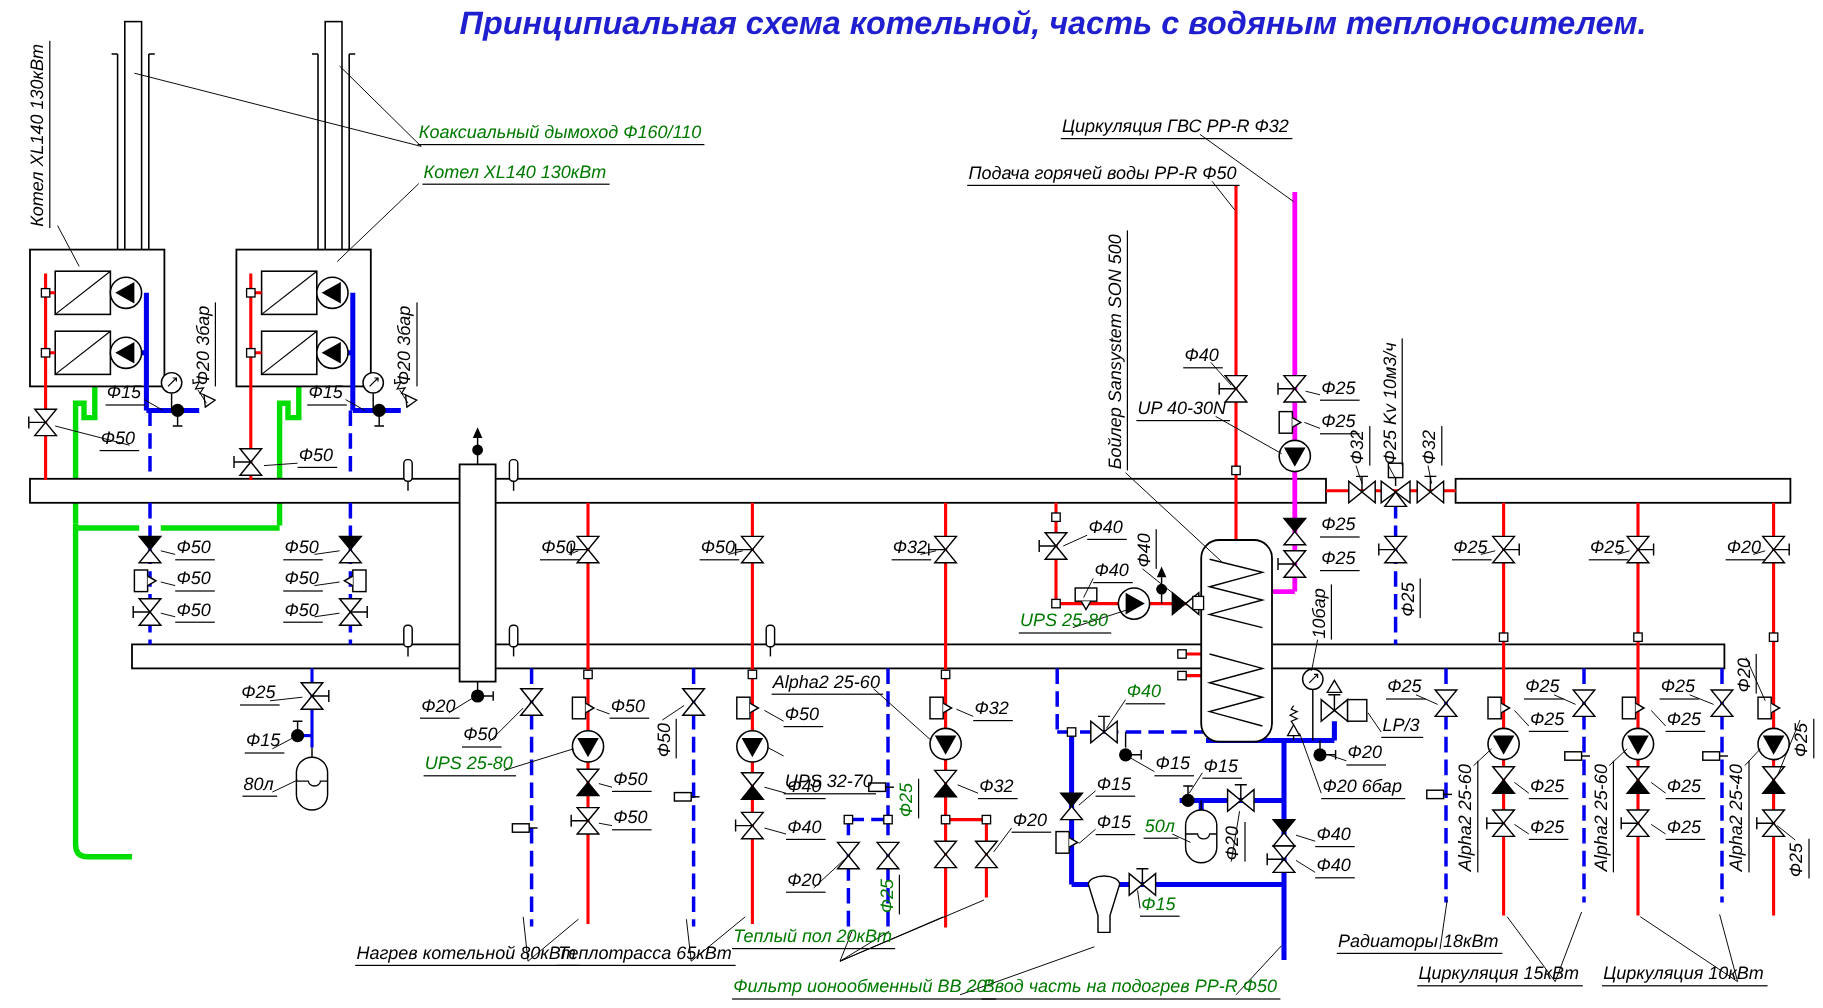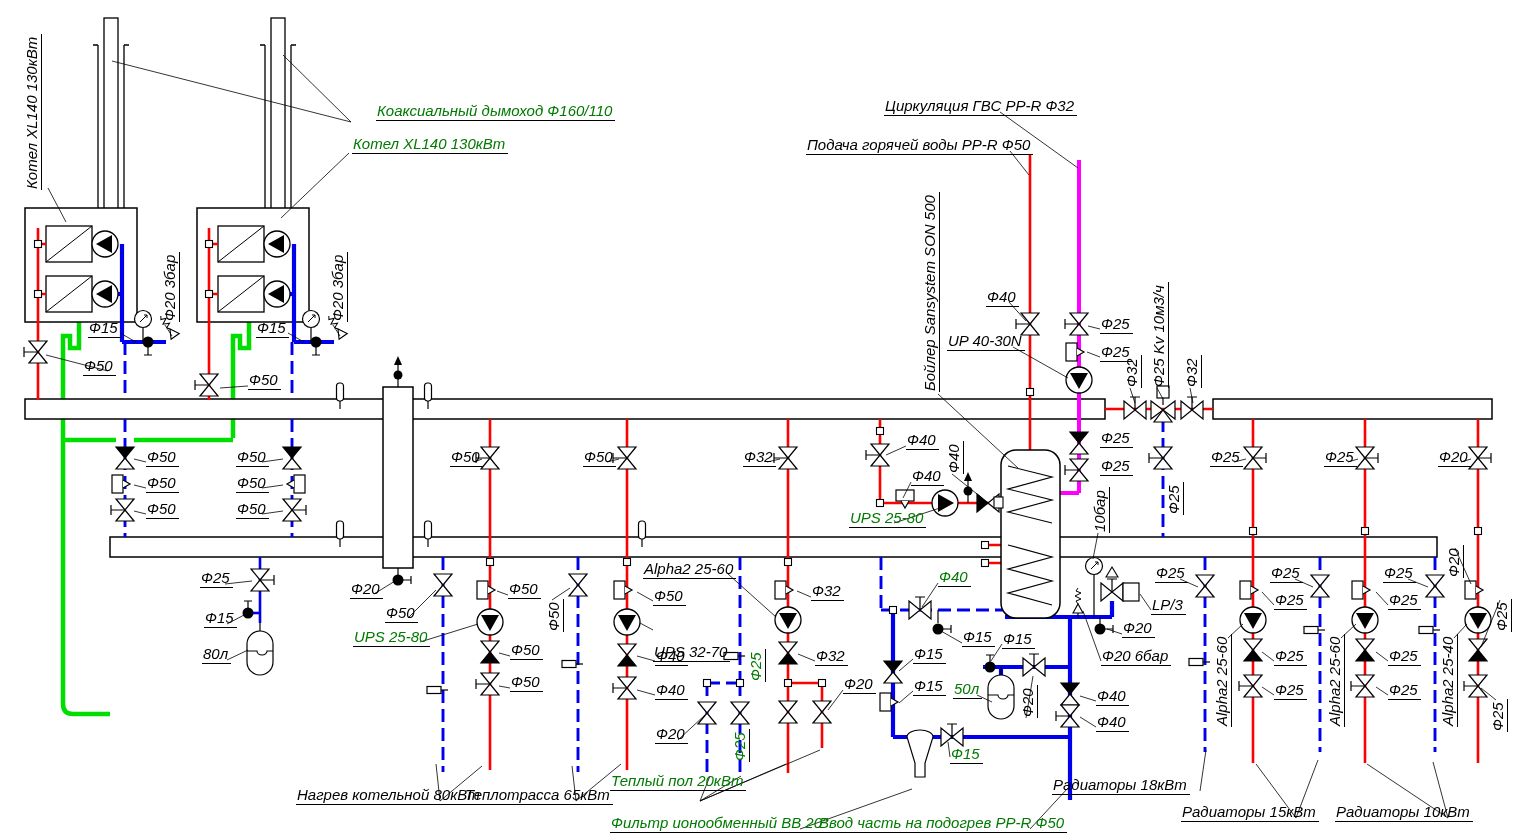--- a/index.html
+++ b/index.html
@@ -372,23 +372,24 @@
   <path d="M374,594 L395,581 M408,618 L436,590 M420,642 L478,624"></path>
   <path d="M508,595 L497,591 M510,656 L499,653 M510,688 L499,686"></path>
   <path d="M552,600 L570,588 M653,601 L637,592 M653,630 L640,623 M655,661 L637,656 M655,695 L637,690"></path>
   <path d="M728,574 L776,617 M811,597 L797,591 M815,661 L798,654 M843,690 L828,710 M678,740 L705,715"></path>
   <path d="M938,583 L922,607 M913,659 L899,671 M913,691 L899,703"></path>
   <path d="M962,643 L941,631 M1002,644 L991,661 M977,695 L992,702 M1026,718 L1033,676 M950,757 L948,742"></path>
   <path d="M1096,701 L1080,696 M1096,727 L1080,717"></path>
 </g>
 </svg>
 
+<div class="diagram-title">Принципиальная схема котельной, часть с водяным теплоносителем.</div>
 <div id="labels">
       <div class="lbl rot" style="left: 24px; top: 190px;">Котел XL140 130кВт</div>
-      <div class="lbl green" style="left: 376px; top: 103px; font-style: italic;">Коаксиальный дымоход Ф160/110</div>
+      <div class="lbl green" style="left: 348px; top: 103px; font-style: italic;">Коаксиальный дымоход Ф160/110</div>
       <div class="lbl green" style="left: 352px; top: 136px;">Котел XL140 130кВт</div>
       <div class="lbl" style="left: 884px; top: 98px;">Циркуляция ГВС PP-R Ф32</div>
       <div class="lbl" style="left: 806px; top: 137px;">Подача горячей воды PP-R Ф50</div>
       <div class="lbl rot" style="left: 922px; top: 392px;">Бойлер Sansystem SON 500</div>
       <div class="lbl" style="left: 947px; top: 333px;">UP 40-30N</div>
       <div class="lbl" style="left: 986px; top: 289px;">Ф40</div>
       <div class="lbl" style="left: 1100px; top: 316px;">Ф25</div>
       <div class="lbl" style="left: 1100px; top: 344px;">Ф25</div>
       <div class="lbl rot" style="left: 1124px; top: 388px;">Ф32</div>
       <div class="lbl rot" style="left: 1151px; top: 388px;">Ф25 Kv 10м3/ч</div>
@@ -461,23 +462,23 @@
       <div class="lbl" style="left: 1274px; top: 682px;">Ф25</div>
       <div class="lbl rot" style="left: 1214px; top: 727px;">Alpha2 25-60</div>
       <div class="lbl" style="left: 1388px; top: 592px;">Ф25</div>
       <div class="lbl" style="left: 1388px; top: 648px;">Ф25</div>
       <div class="lbl" style="left: 1388px; top: 682px;">Ф25</div>
       <div class="lbl rot" style="left: 1327px; top: 727px;">Alpha2 25-60</div>
       <div class="lbl rot" style="left: 1446px; top: 578px;">Ф20</div>
       <div class="lbl rot" style="left: 1494px; top: 632px;">Ф25</div>
       <div class="lbl rot" style="left: 1490px; top: 732px;">Ф25</div>
       <div class="lbl rot" style="left: 1440px; top: 727px;">Alpha2 25-40</div>
-      <div class="lbl" style="left: 1052px; top: 777px;">Радиаторы 18кВт</div>
-      <div class="lbl" style="left: 1181px; top: 804px;">Радиаторы 15кВт</div>
-      <div class="lbl" style="left: 1335px; top: 804px;">Радиаторы 10кВт</div>
+      <div class="lbl" style="left: 1114px; top: 777px;">Радиаторы 18кВт</div>
+      <div class="lbl" style="left: 1181px; top: 804px;">Циркуляция 15кВт</div>
+      <div class="lbl" style="left: 1335px; top: 804px;">Циркуляция 10кВт</div>
       <div class="lbl" style="left: 296px; top: 787px;">Нагрев котельной 80кВт</div>
       <div class="lbl" style="left: 464px; top: 787px;">Теплотрасса 65кВт</div>
       <div class="lbl green" style="left: 610px; top: 753px; margin-top: 20px;">Теплый пол 20кВт</div>
       <div class="lbl green" style="left: 610px; top: 815px;">Фильтр ионообменный ВВ 20"</div>
       <div class="lbl green" style="left: 818px; top: 815px;">Ввод часть на подогрев PP-R Ф50</div>
     </div>
 
 </div>
 
 </body></html>

